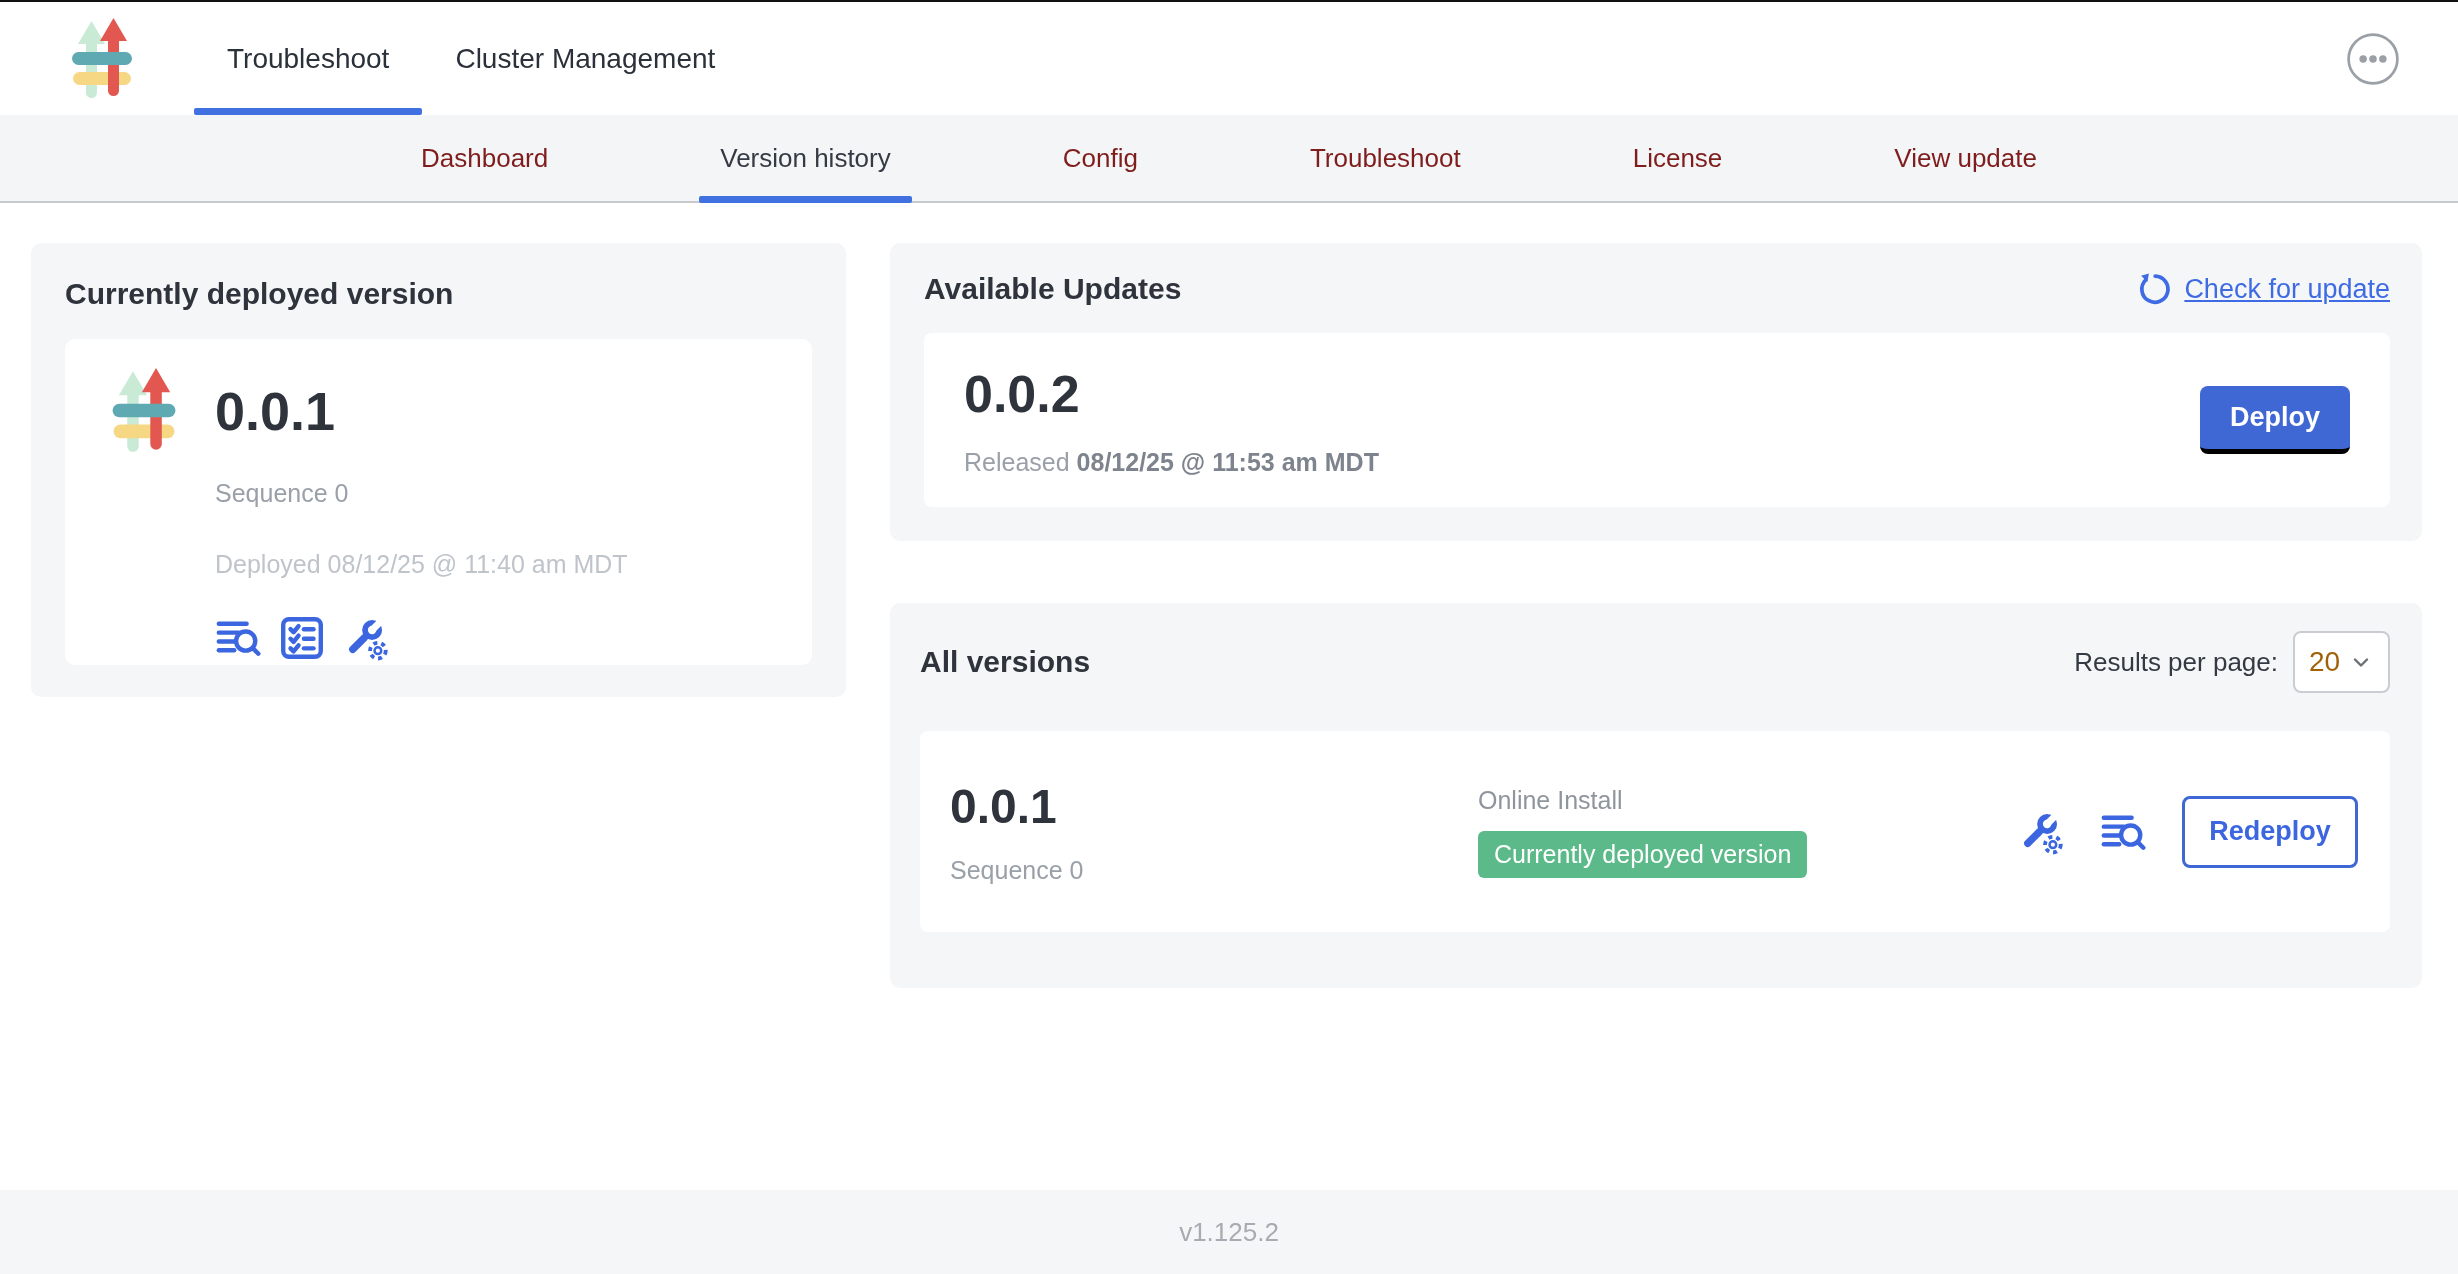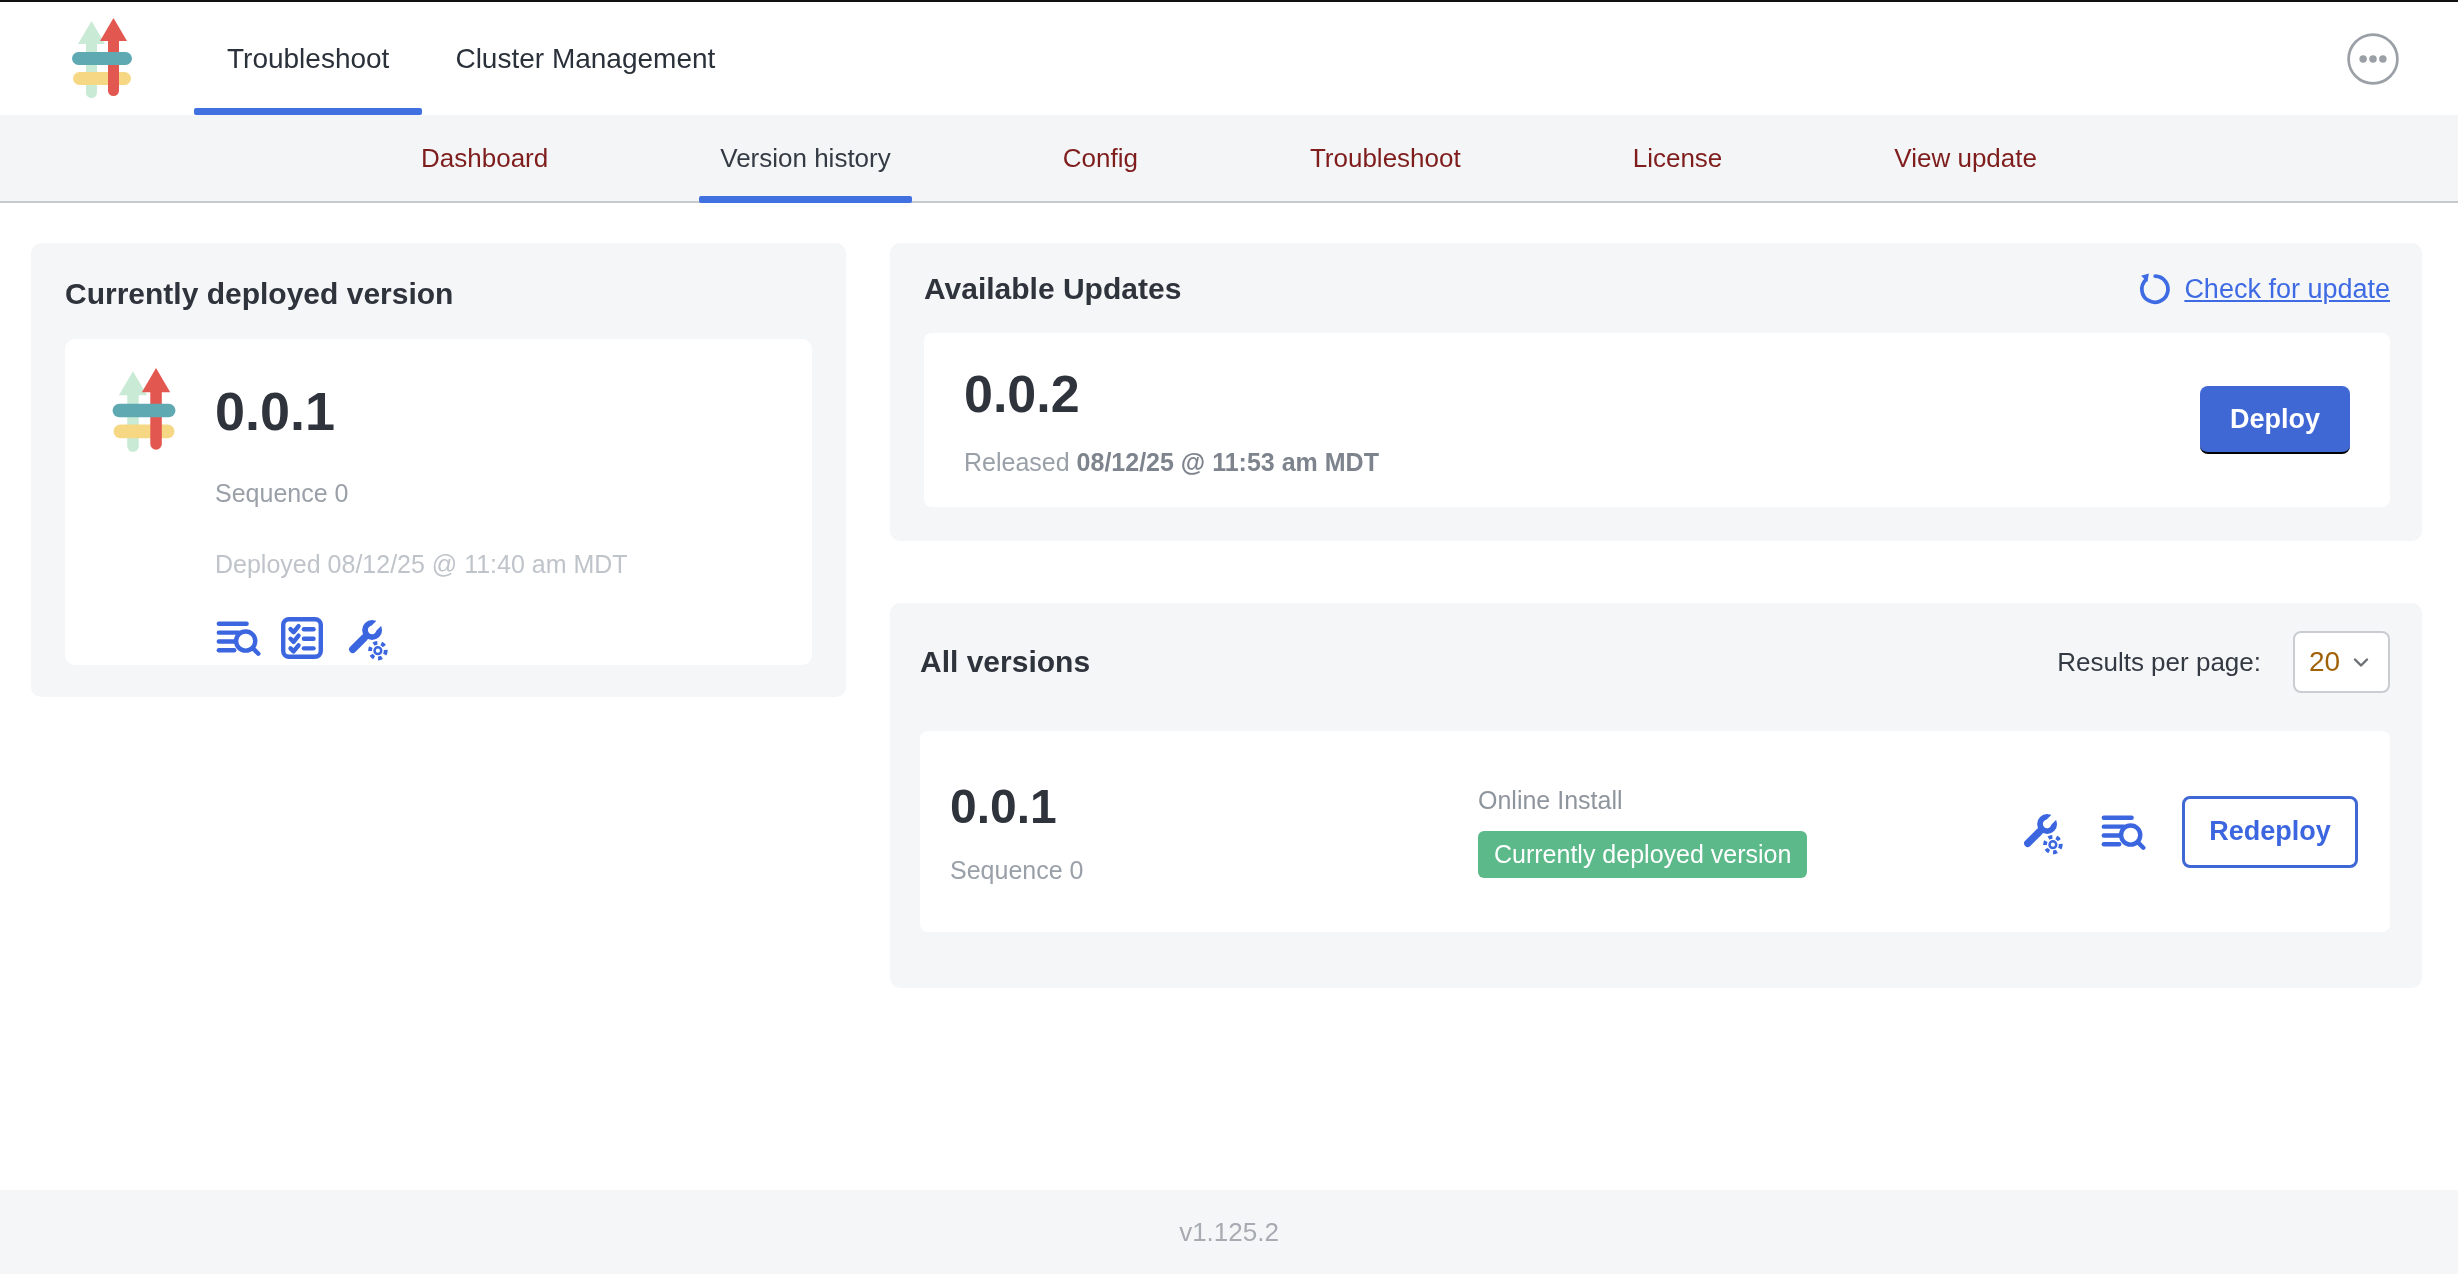--- a/index.html
+++ b/index.html
@@ -40,24 +40,24 @@
   
   .right-col{flex:1 1 auto;display:flex;flex-direction:column;gap:62px;}
   .updates-card{height:298px;padding:28px 32px 34px 34px;}
   .card-head{display:flex;align-items:center;justify-content:space-between;}
   .check-link{display:flex;align-items:center;gap:12px;cursor:pointer;text-decoration:none;}
   .check-link span{font-size:27px;font-weight:500;color:#3e6be4;text-decoration:underline;}
   .update-row{margin-top:26px;background:#fff;border-radius:8px;height:174px;box-sizing:border-box;display:flex;align-items:center;justify-content:space-between;padding:0 40px 0 40px;}
   .mid-version{font-size:52px;font-weight:700;color:#2e333c;}
   .released-line{margin-top:24px;font-size:25px;color:#9aa0a8;}
   .released-line b{color:#7e848d;font-weight:700;}
-  .deploy-btn{width:150px;height:68px;background:#4068d4;border:none;border-bottom:2px solid #000000;border-radius:8px;color:#fff;font-size:27px;font-weight:700;font-family:inherit;cursor:pointer;}
+  .deploy-btn{width:150px;height:68px;background:#4068d4;border:none;border-bottom:5px solid #000000;border-radius:8px;color:#fff;font-size:27px;font-weight:700;font-family:inherit;cursor:pointer;}
   
   .versions-card{height:385px;padding:28px 32px 30px 30px;}
-  .rpp{display:flex;align-items:center;gap:32px;}
+  .rpp{display:flex;align-items:center;gap:15px;}
   .rpp-label{font-size:26px;color:#343a43;}
   .rpp-select{width:97px;height:62px;background:#fff;border:2px solid #c9ccd1;border-radius:8px;box-sizing:border-box;display:flex;align-items:center;justify-content:space-between;padding:0 16px 0 14px;font-size:28px;color:#a16207;cursor:pointer;}
   .version-row{margin-top:38px;background:#fff;border-radius:8px;height:201px;box-sizing:border-box;display:flex;align-items:center;padding:0 32px 0 30px;}
   .vr-left{width:508px;}
   .row-version{font-size:48px;font-weight:700;color:#2e333c;}
   .row-seq{margin-top:22px;font-size:25px;color:#9aa0a8;}
   .vr-mid{display:flex;flex-direction:column;gap:16px;align-items:flex-start;margin-left:20px;}
   .install-type{font-size:25px;font-weight:500;color:#8f959d;}
   .badge{background:#5cb98a;color:#fff;font-size:25px;padding:9px 16px;border-radius:6px;}
   .vr-right{margin-left:auto;display:flex;align-items:center;gap:36px;}

